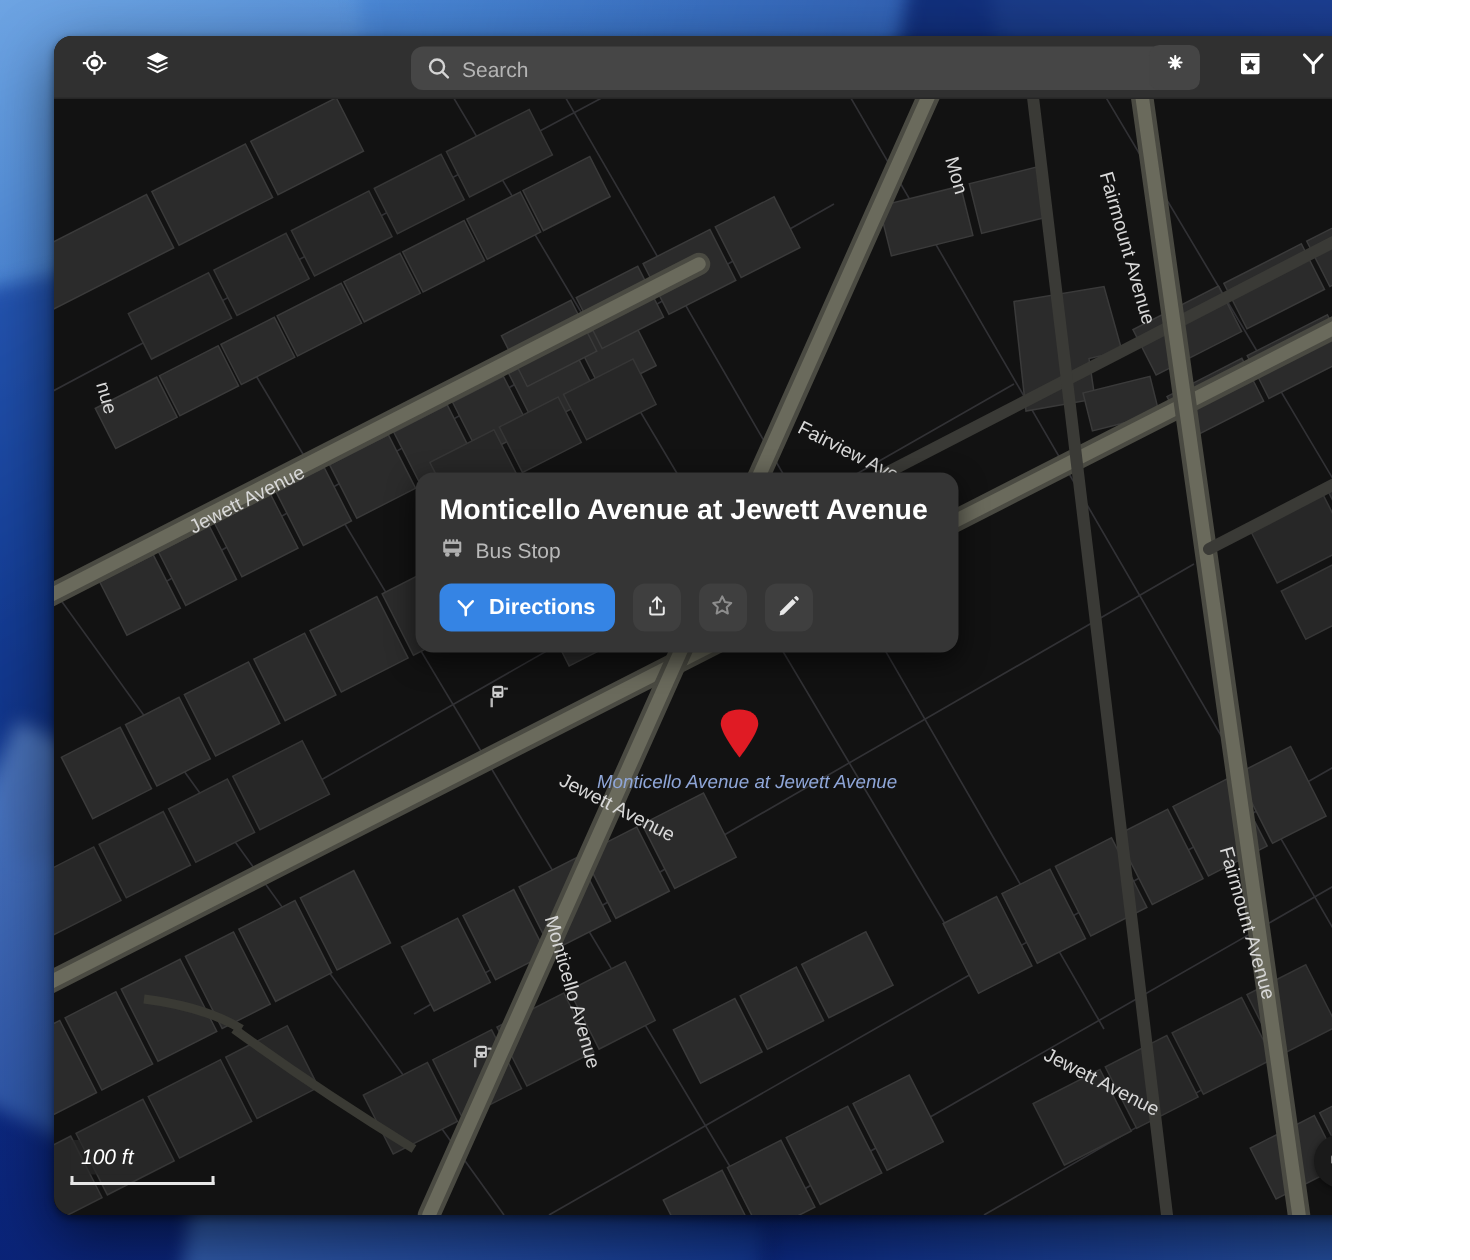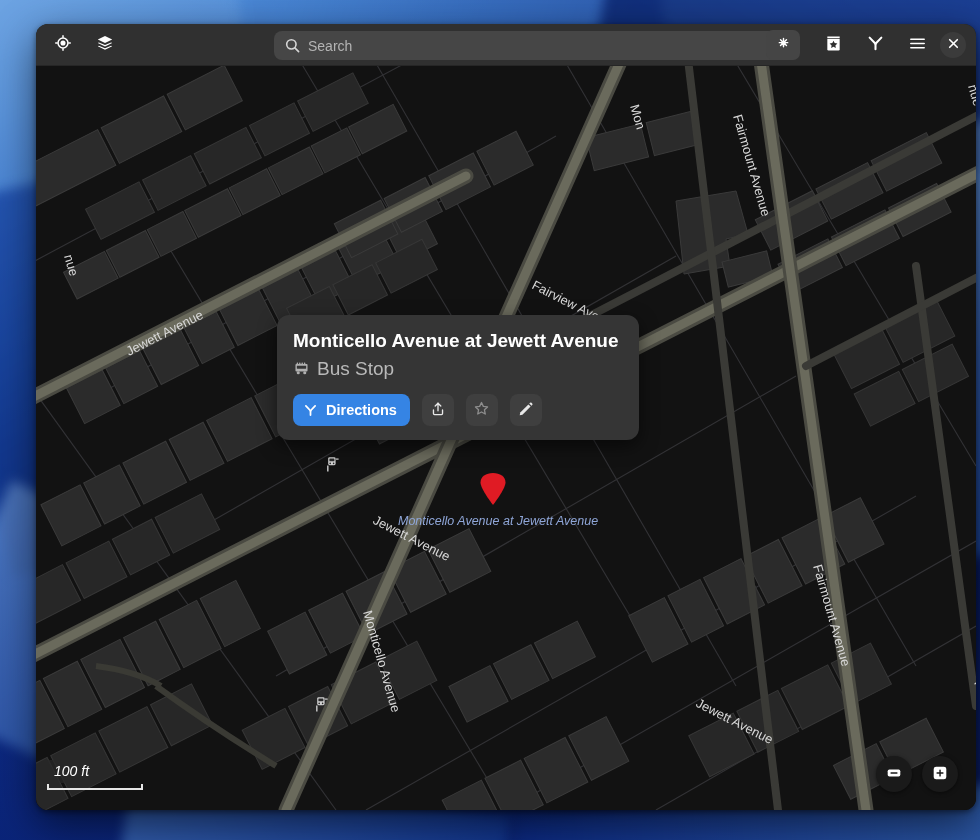--- a/index.html
+++ b/index.html
@@ -5,21 +5,21 @@
   html, body {
     margin: 0; padding: 0;
     width: 980px; height: 840px;
     overflow: hidden;
     font-family: "Liberation Sans", sans-serif;
   }
 
   
   #desktop {
     position: relative;
-    width: 980px; height: 840px;
+    width: 888px; height: 840px;
     background:
       linear-gradient(138deg, rgba(120,170,235,0.55) 0%, rgba(120,170,235,0) 26%),
       linear-gradient(25deg,  rgba(10,35,120,0.85) 0%, rgba(10,35,120,0) 38%),
       linear-gradient(200deg, rgba(150,195,245,0.45) 0%, rgba(150,195,245,0) 30%),
       linear-gradient(300deg, rgba(5,20,85,0.8) 0%, rgba(5,20,85,0) 45%),
       linear-gradient(160deg, #4f93da 0%, #1f5fc0 30%, #11348f 58%, #0b2470 78%, #173f9e 100%);
     overflow: hidden;
   }
   .wall-shard {
     position: absolute;
@@ -137,21 +137,21 @@
     color: #ffffff;
     font-size: 19px;
     font-weight: bold;
     line-height: 24px;
     white-space: nowrap;
   }
   #place-sub-row {
     display: flex; align-items: center;
     margin-top: 5px;
     color: #b9b9b9;
-    font-size: 19px;
+    font-size: 14px;
   }
   #place-sub-row .ic { margin-right: 7px; display:flex; color:#b0b0b0; }
   #card-actions {
     display: flex; align-items: center;
     margin-top: 14px;
     gap: 12px;
   }
   #directions-btn {
     display: flex; align-items: center;
     height: 32px;

